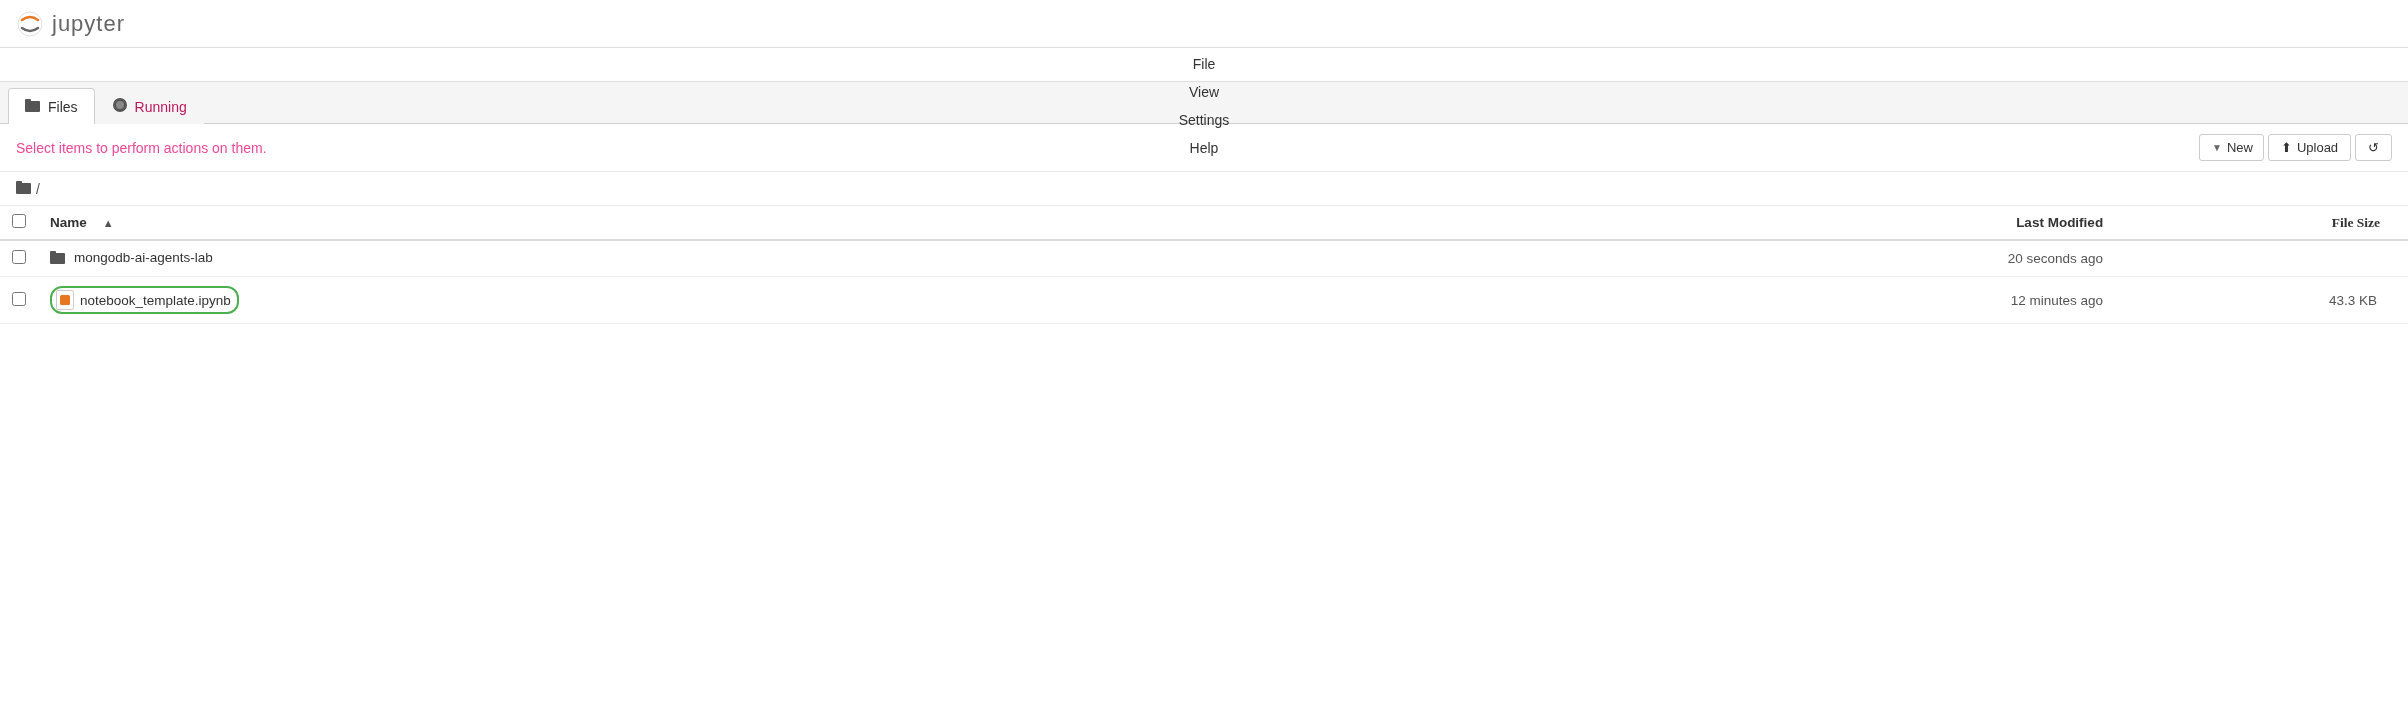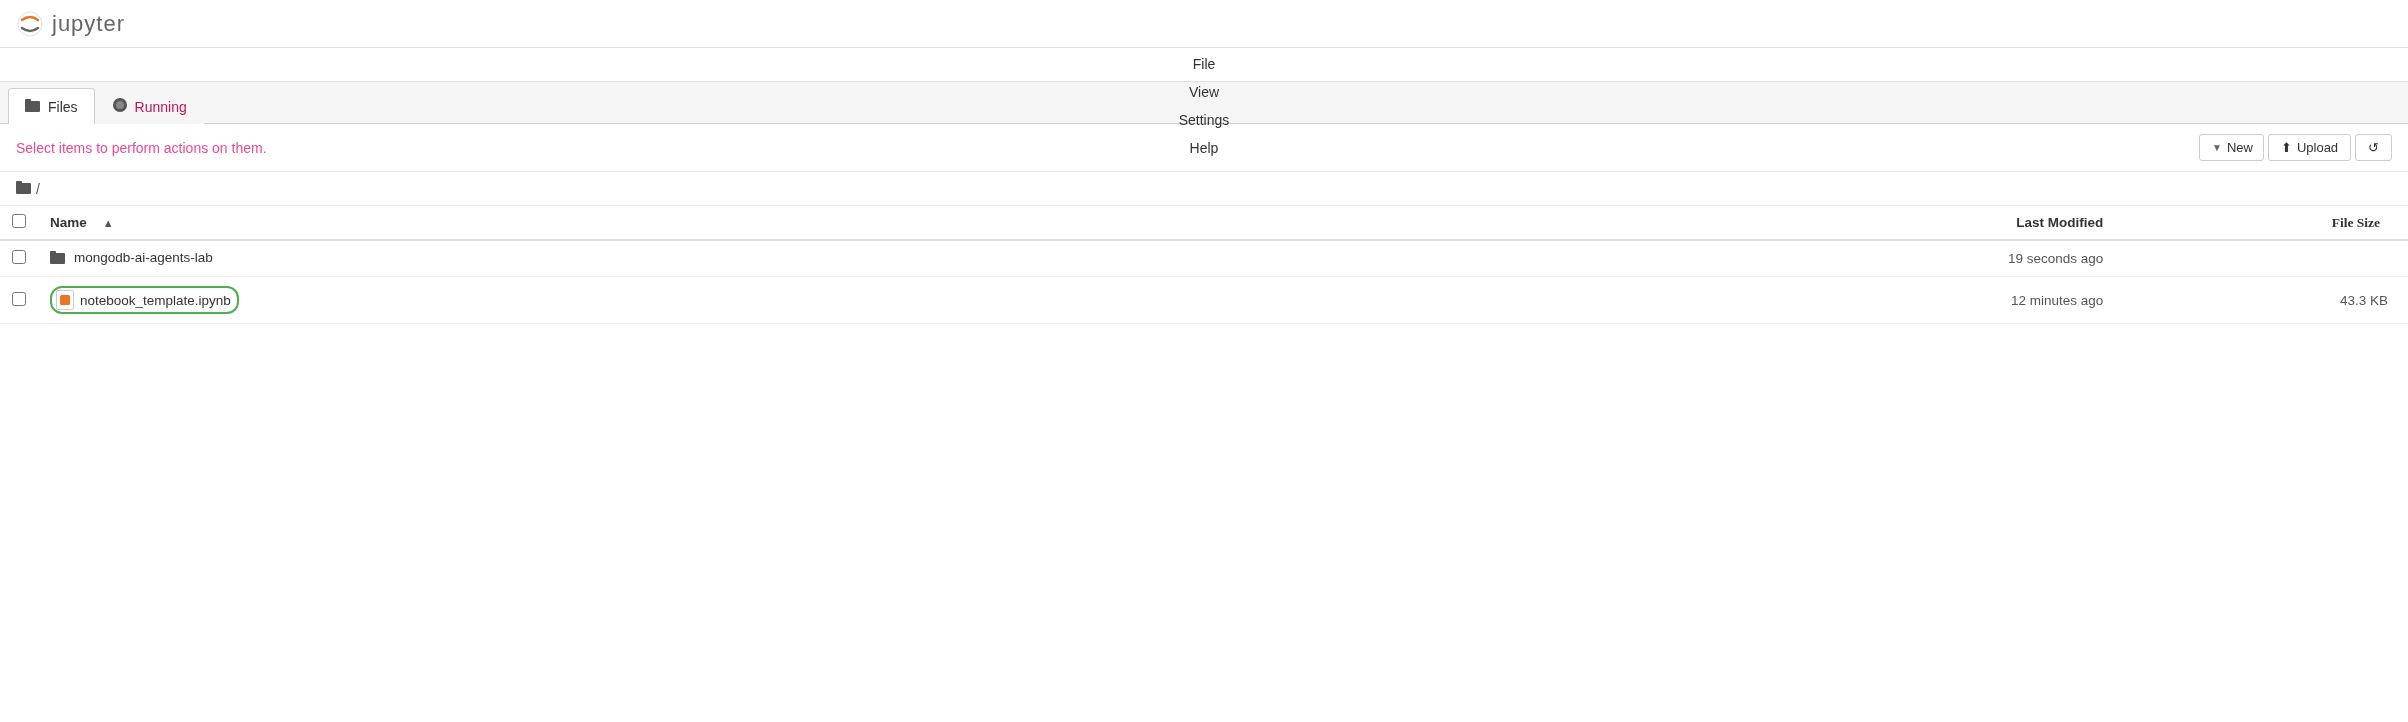--- a/index.html
+++ b/index.html
@@ -174,21 +174,21 @@
       font-size: 13.5px;
       vertical-align: middle;
     }
     .file-table td.col-modified {
       text-align: right;
       padding-right: 20px;
       color: #555;
     }
     .file-table td.col-size {
       text-align: right;
-      padding-right: 20px;
+      padding-right: 31px;
       color: #555;
     }
     .col-checkbox {
       width: 32px;
     }
     .file-name-cell {
       display: flex;
       align-items: flex-start;
       gap: 8px;
     }
@@ -318,21 +318,21 @@
         <div class="file-name-cell">
           <span style="display:inline-block; flex-shrink:0;">
             <svg width="16" height="14" viewBox="0 0 16 14" fill="none" xmlns="http://www.w3.org/2000/svg">
               <rect x="0" y="3" width="15" height="11" rx="1" fill="#555"></rect>
               <rect x="0" y="1" width="6" height="4" rx="1" fill="#555"></rect>
             </svg>
           </span>
           <span>mongodb-ai-agents-lab</span>
         </div>
       </td>
-      <td class="col-modified">19 seconds ago</td>
+      <td class="col-modified">20 seconds ago</td>
       <td class="col-size"></td>
     </tr>
 
     <tr>
       <td class="col-checkbox">
         <input type="checkbox" style="">
       </td>
       <td>
         <div class="file-name-cell">
           <span class="notebook-highlighted">

